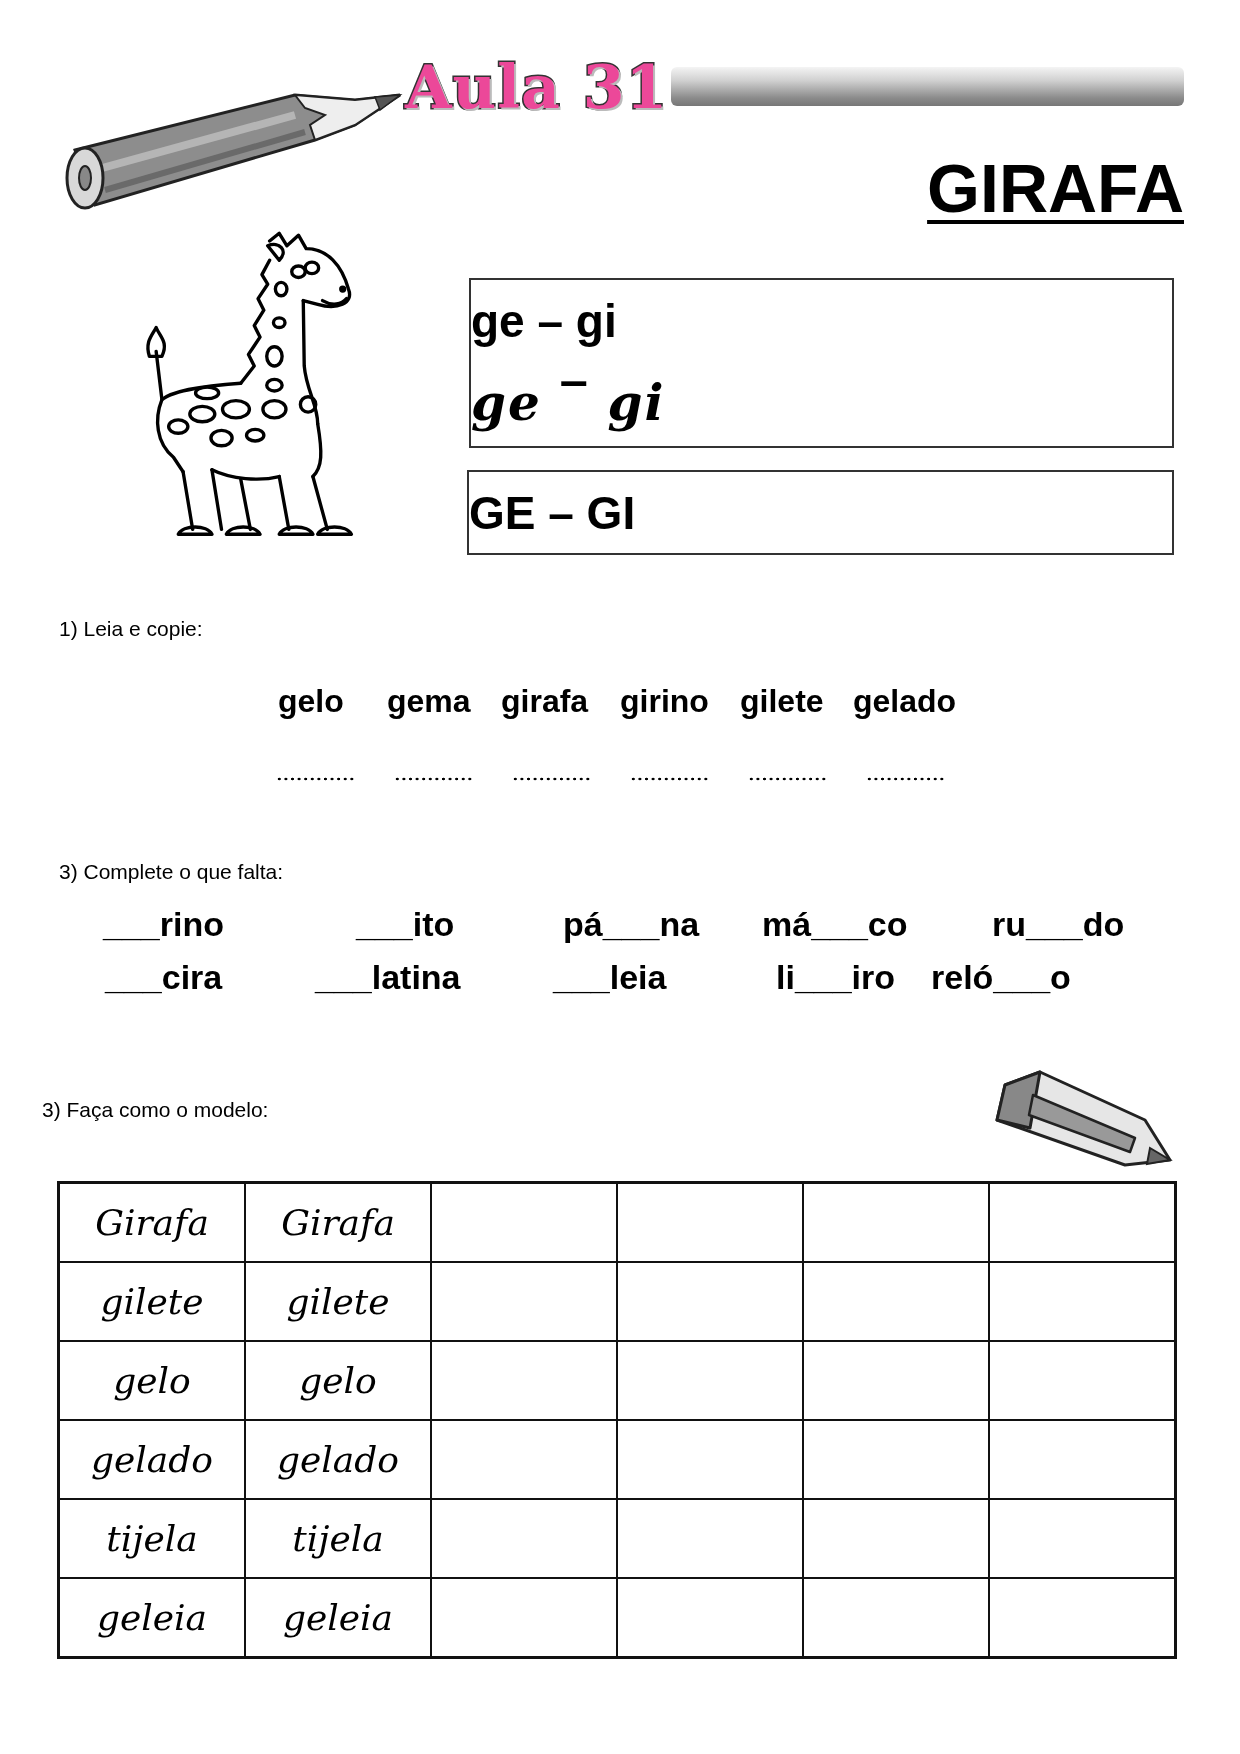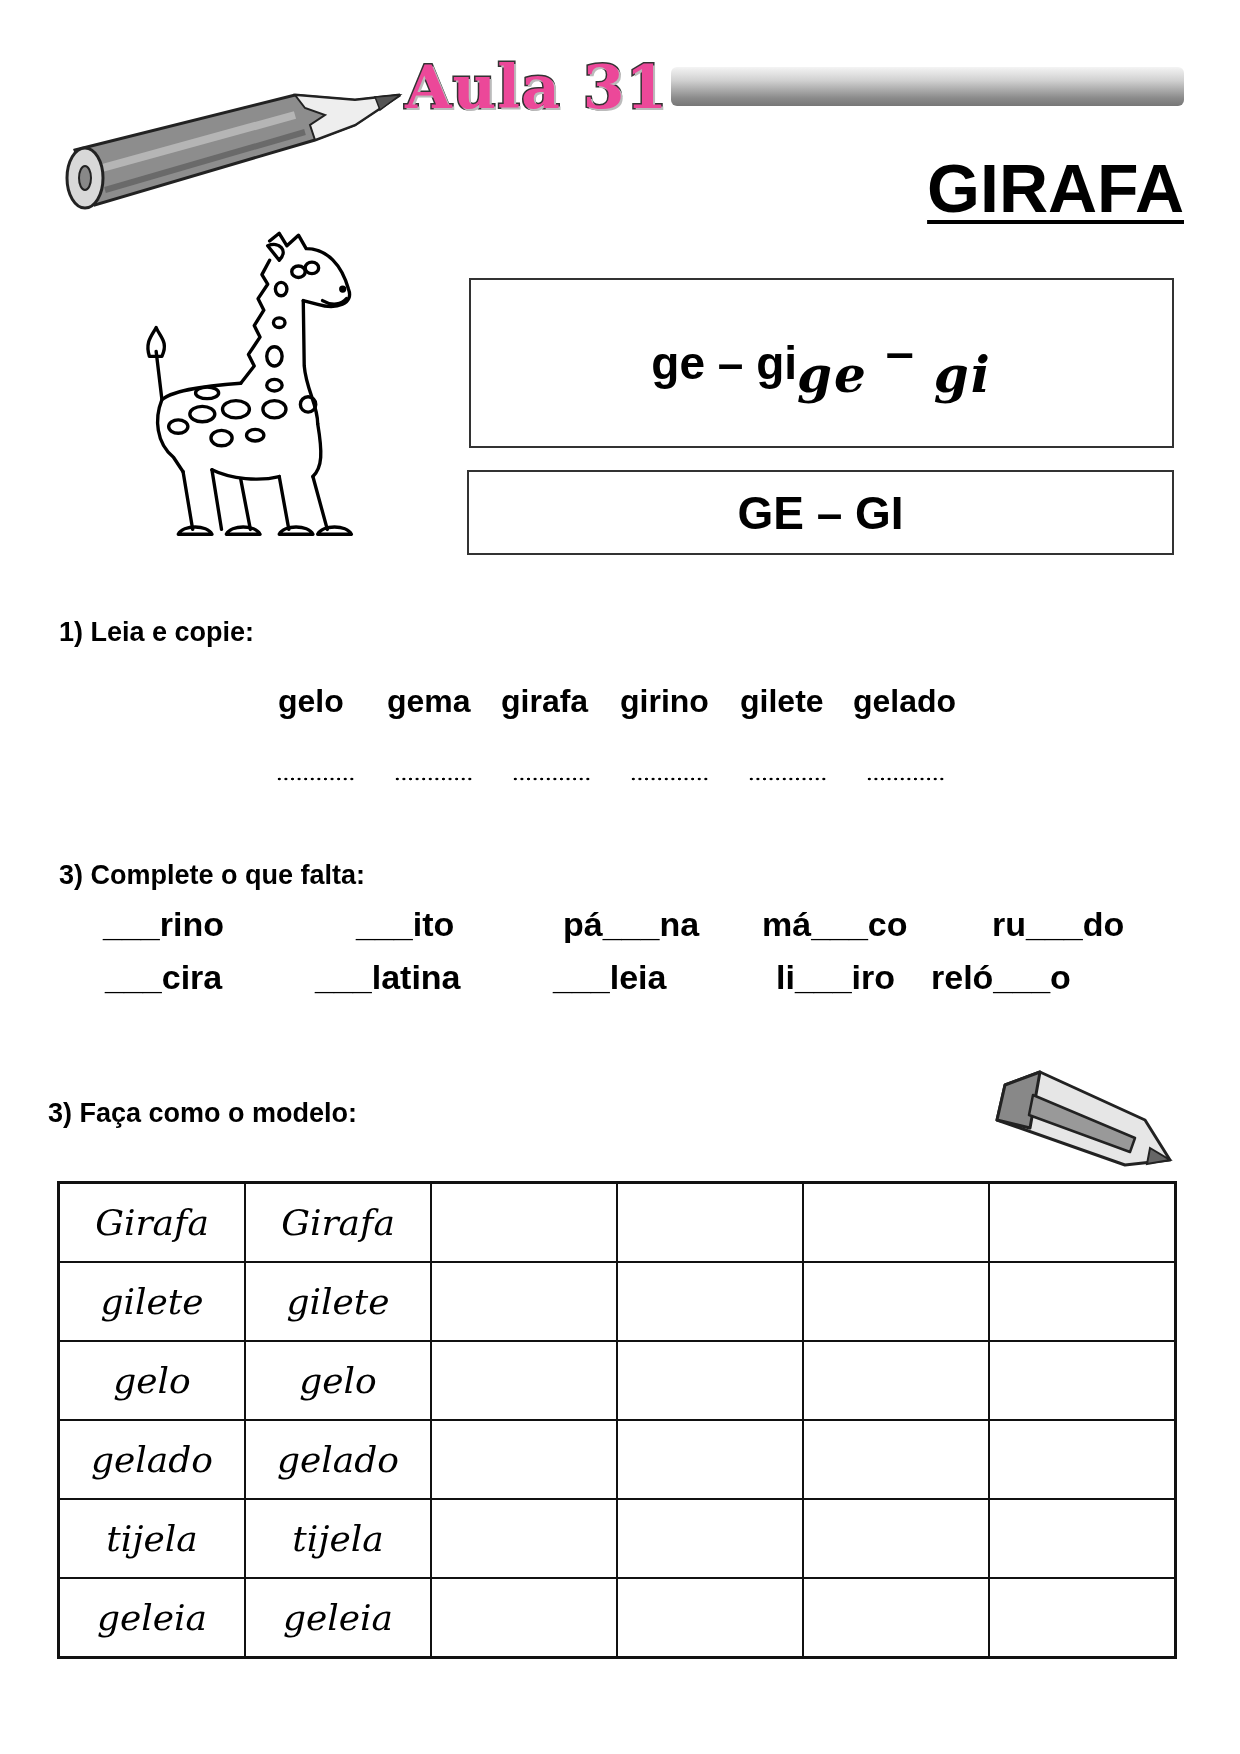--- a/index.html
+++ b/index.html
@@ -16,46 +16,46 @@
   .header-bar { left:671px; top:67px; width:513px; height:39px; border-radius:6px;
                 background:linear-gradient(#f4f4f4 0%, #d0d0d0 35%, #8a8a8a 80%, #777 100%); }
   .page-title { right:56px; top:148px; font-size:68px; font-weight:bold;
                 text-decoration:underline; text-decoration-thickness:4px;
                 text-underline-offset:8px; line-height:80px; }
 
   
   .giraffe { left:135px; top:220px; width:250px; height:340px; }
 
   
-  .box { border:2px solid #333; display:flex; flex-direction:row;
-         align-items:center; justify-content:center; box-sizing:border-box; }
+  .box { border:2px solid #333; display:flex; flex-direction:column;
+         align-items:flex-start; justify-content:center; box-sizing:border-box; }
   .box-lower { left:469px; top:278px; width:705px; height:170px; }
   .box-upper { left:467px; top:470px; width:707px; height:85px; }
   .syl-print { font-size:46px; font-weight:bold; line-height:56px; }
   .syl-cursive { font-family:"DejaVu Serif", serif; font-style:italic; font-weight:bold;
                  font-size:50px; line-height:60px; margin-top:24px; letter-spacing:2px; }
   .syl-upper { font-size:46px; font-weight:bold; }
 
   
-  .ex-title { font-size:27px; font-weight:bold;text-align:right; }
+  .ex-title { font-size:21px; font-weight:normal;text-align:right; }
   .ex1-title { left:59px; top:617px; }
   .ex1-words { left:278px; top:683px; display:flex; font-size:32px; font-weight:bold; }
   .ex1-words span { display:inline-block; }
   .ex1-dots { left:276px; top:775px; display:flex; }
   .dots { width:80px; height:8px; margin-right:38px;
           background-image:radial-gradient(circle, #000 1.2px, transparent 1.6px);
           background-size:6.6px 6px; background-repeat:repeat-x; background-position:0 center; }
 
   .ex2-title { left:59px; top:860px; }
   .ex2-row { display:flex; font-size:34px; font-weight:bold; position:absolute; left:0; width:1240px; }
   .ex2-row span { position:absolute; white-space:nowrap; }
   .row1 { top:905px; }
   .row2 { top:958px; }
 
-  .ex3-title { left:48px; top:1098px; }
+  .ex3-title { left:42px; top:1098px; }
   .pencil-small { left:985px; top:1060px; width:190px; height:110px; }
 
   
   .grid { left:57px; top:1181px; border-collapse:collapse; border:3px solid #111; }
   .grid td { border:2.5px solid #111; width:184px; height:77px; text-align:center; vertical-align:middle;
              padding:0; font-family:"DejaVu Serif", serif; font-style:italic; font-size:36px; }
 </style>
 </head>
 <body>
 

